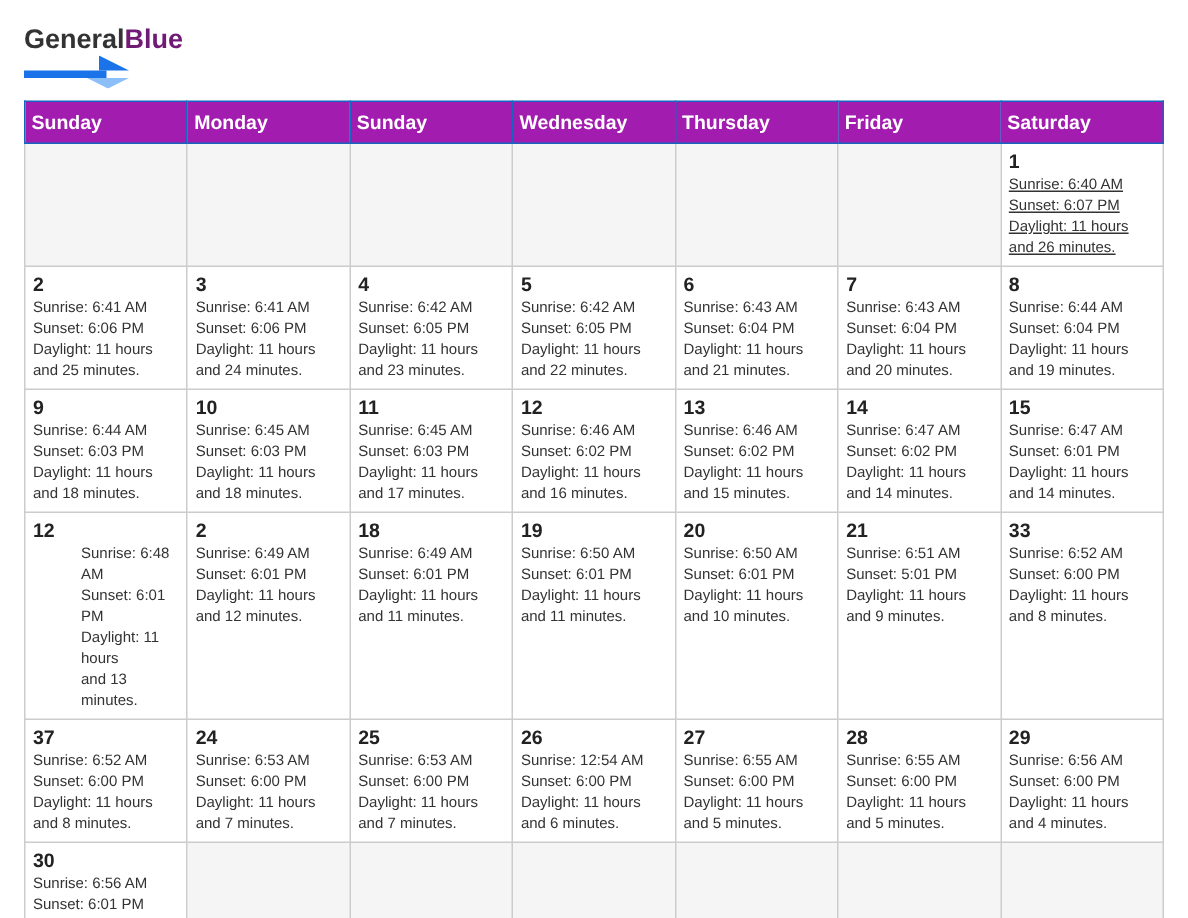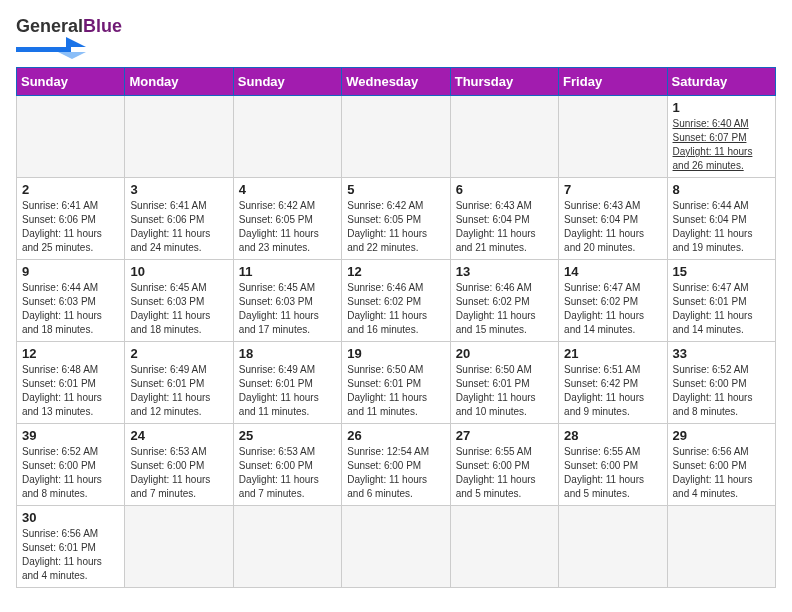--- a/index.html
+++ b/index.html
@@ -219,21 +219,21 @@
           <span class="day-number">15</span>
           <div class="day-info" style="white-space: pre-line;">Sunrise: 6:47 AM
 Sunset: 6:01 PM
 Daylight: 11 hours
 and 14 minutes.</div>
         </td>
       </tr>
       <tr>
         <td>
           <span class="day-number">12</span>
-          <div class="day-info" style="white-space: pre-line;">Sunrise: 6:48 AM
+          <div class="day-info" style="white-space: pre-line; margin-left: 32px;">Sunrise: 6:48 AM
 Sunset: 6:01 PM
 Daylight: 11 hours
 and 13 minutes.</div>
         </td>
         <td>
           <span class="day-number">2</span>
           <div class="day-info" style="white-space: pre-line;">Sunrise: 6:49 AM
 Sunset: 6:01 PM
 Daylight: 11 hours
 and 12 minutes.</div>
@@ -255,35 +255,35 @@
         <td>
           <span class="day-number">20</span>
           <div class="day-info" style="white-space: pre-line;">Sunrise: 6:50 AM
 Sunset: 6:01 PM
 Daylight: 11 hours
 and 10 minutes.</div>
         </td>
         <td>
           <span class="day-number">21</span>
           <div class="day-info" style="white-space: pre-line;">Sunrise: 6:51 AM
-Sunset: 6:42 PM
+Sunset: 5:01 PM
 Daylight: 11 hours
 and 9 minutes.</div>
         </td>
         <td>
           <span class="day-number">33</span>
           <div class="day-info" style="white-space: pre-line;">Sunrise: 6:52 AM
 Sunset: 6:00 PM
 Daylight: 11 hours
 and 8 minutes.</div>
         </td>
       </tr>
       <tr>
         <td>
-          <span class="day-number">39</span>
+          <span class="day-number">37</span>
           <div class="day-info" style="white-space: pre-line;">Sunrise: 6:52 AM
 Sunset: 6:00 PM
 Daylight: 11 hours
 and 8 minutes.</div>
         </td>
         <td>
           <span class="day-number">24</span>
           <div class="day-info" style="white-space: pre-line;">Sunrise: 6:53 AM
 Sunset: 6:00 PM
 Daylight: 11 hours

